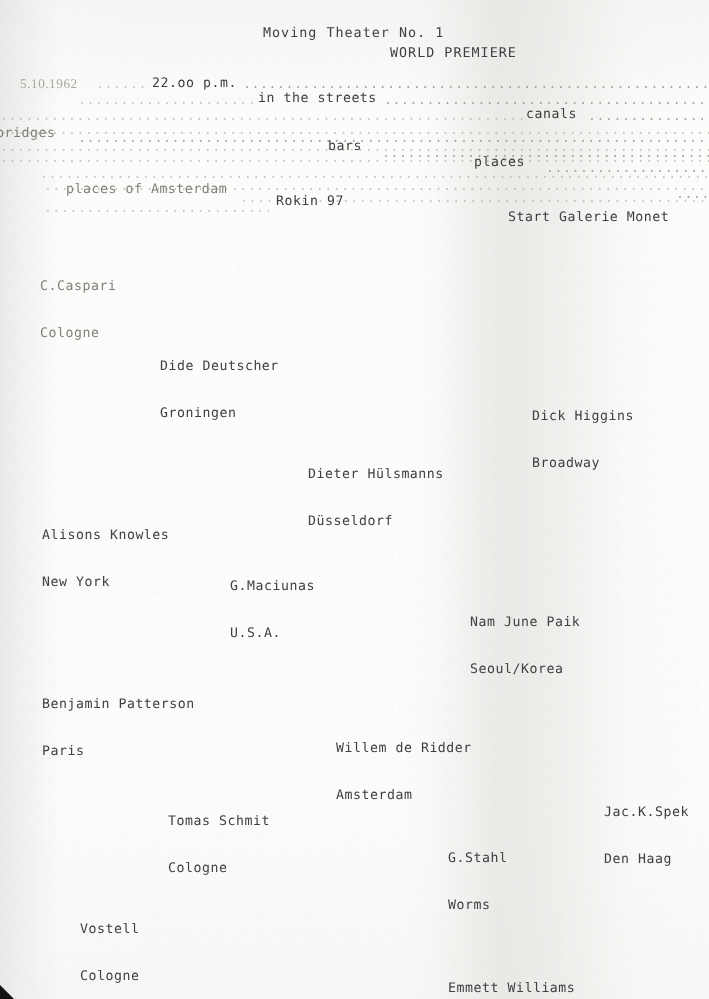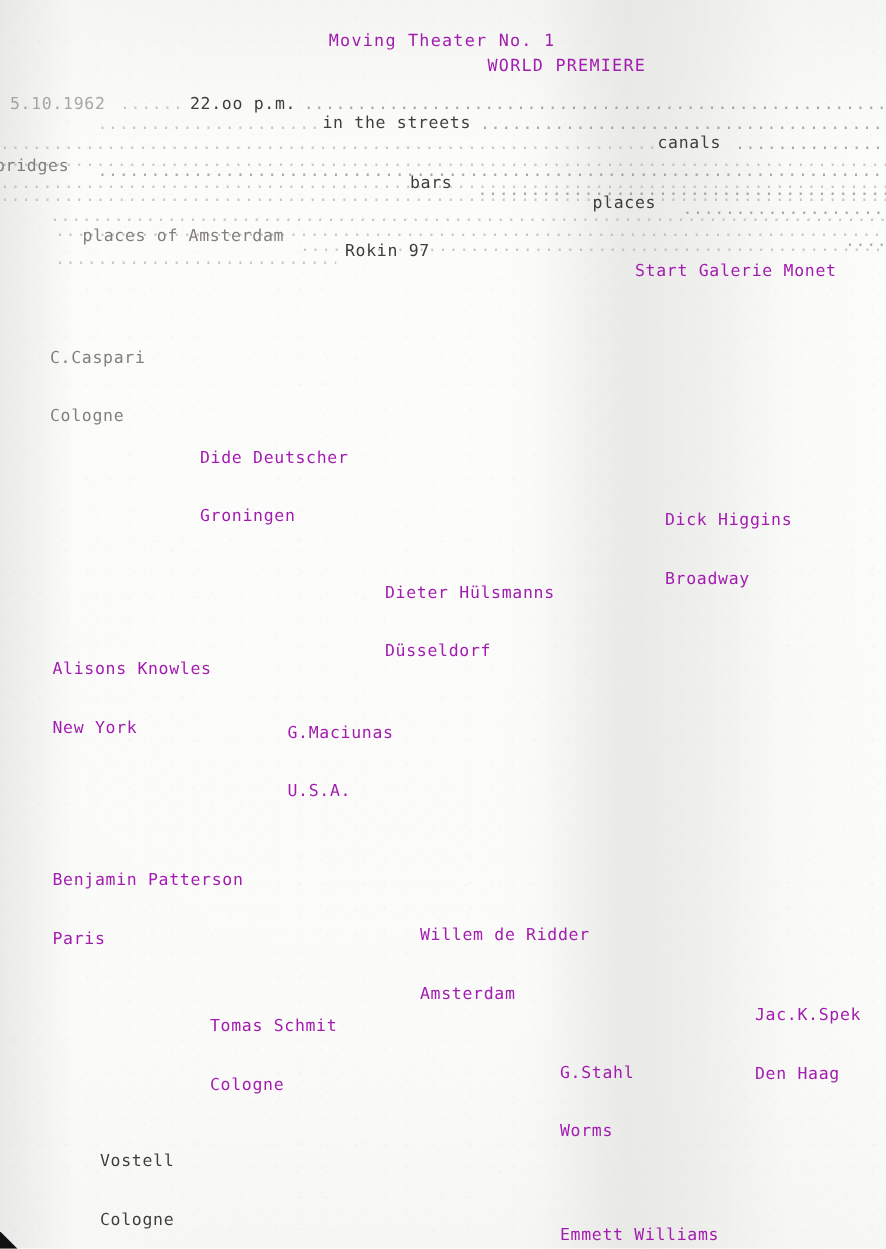--- a/index.html
+++ b/index.html
@@ -85,21 +85,21 @@
     white-space: pre;
     font-family: "DejaVu Sans Mono", "Liberation Mono", monospace;
     font-size: 13.2px;
     letter-spacing: 0.55px;
     line-height: 15px;
     color: #22201f;
     text-rendering: geometricPrecision;
   }
 
   
-  .ink-strong { color: #a21caf; }
+  .ink-strong { color: #404040; }
   .ink-mid    { color: #393735; opacity: 0.96; }
   .ink-light  { color: #6d6a66; opacity: 0.85; }
   .ink-faint  { color: #8b8884; opacity: 0.72; }
 
   .title {
     font-size: 13.4px;
     letter-spacing: 1.0px;
   }
 
   
@@ -126,21 +126,21 @@
 <div id="page">
 
   <div class="paper-base"></div>
   <div class="paper-grain"></div>
   <div class="shade-band"></div>
 
   <div class="tw title ink-strong" style="left:263px; top:26px;">Moving Theater No. 1</div>
 
   <div class="tw title ink-strong" style="left:390px; top:46px;">WORLD PREMIERE</div>
 
-  <div class="tw ink-faint" style="left:8px; top:76px;">5.10.1962</div>
+  <div class="tw ink-faint" style="left:20px; top:76px;font-family:Liberation Serif, serif;">5.10.1962</div>
 
   <div class="dots dots-faint" style="left:96px; top:76px; width:52px;">............</div>
 
   <div class="tw ink-mid" style="left:152px; top:76px;">22.oo p.m.</div>
 
   <div class="dots" style="left:243px; top:76px; width:466px;">.................................................................................................................................................</div>
 
   <div class="dots dots-faint" style="left:78px; top:92px; width:178px;">........................................................................................</div>
 
   <div class="tw ink-mid" style="left:258px; top:91px;">in the streets</div>
@@ -211,20 +211,24 @@
   <div class="tw name-block ink-strong" style="left:42px; top:497px;">
     <span class="name-line">Alisons Knowles</span>
     <span class="place-line">New York</span>
   </div>
 
   <div class="tw name-block ink-strong" style="left:230px; top:548px;">
     <span class="name-line">G.Maciunas</span>
     <span class="place-line">U.S.A.</span>
   </div>
 
+  <div class="tw name-block ink-strong" style="left:470px; top:584px;">
+    <span class="name-line">Nam June Paik</span>
+    <span class="place-line">Seoul/Korea</span>
+  </div>
 
   <div class="tw name-block ink-strong" style="left:42px; top:666px;">
     <span class="name-line">Benjamin Patterson</span>
     <span class="place-line">Paris</span>
   </div>
 
   <div class="tw name-block ink-strong" style="left:336px; top:710px;">
     <span class="name-line">Willem de Ridder</span>
     <span class="place-line">Amsterdam</span>
   </div>

